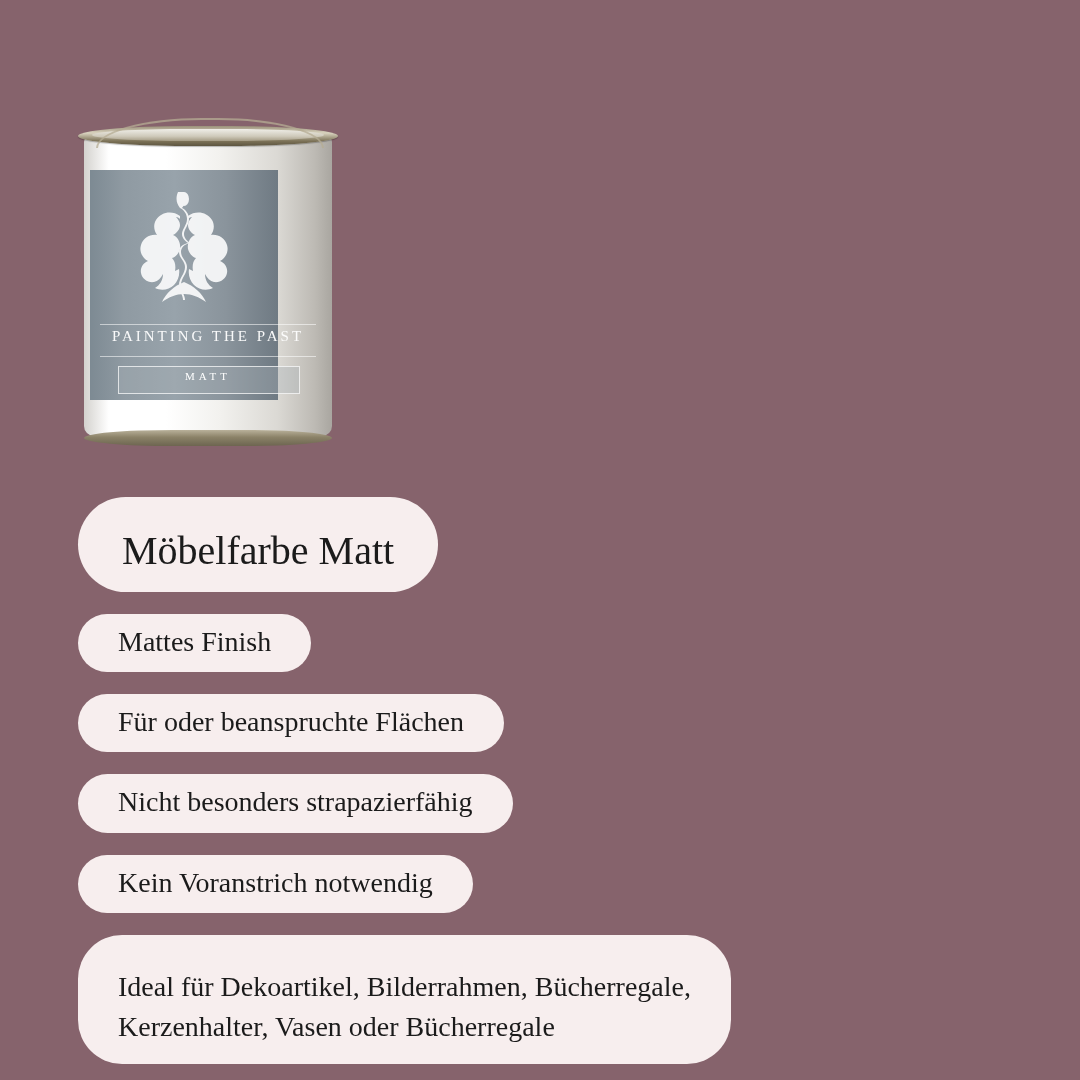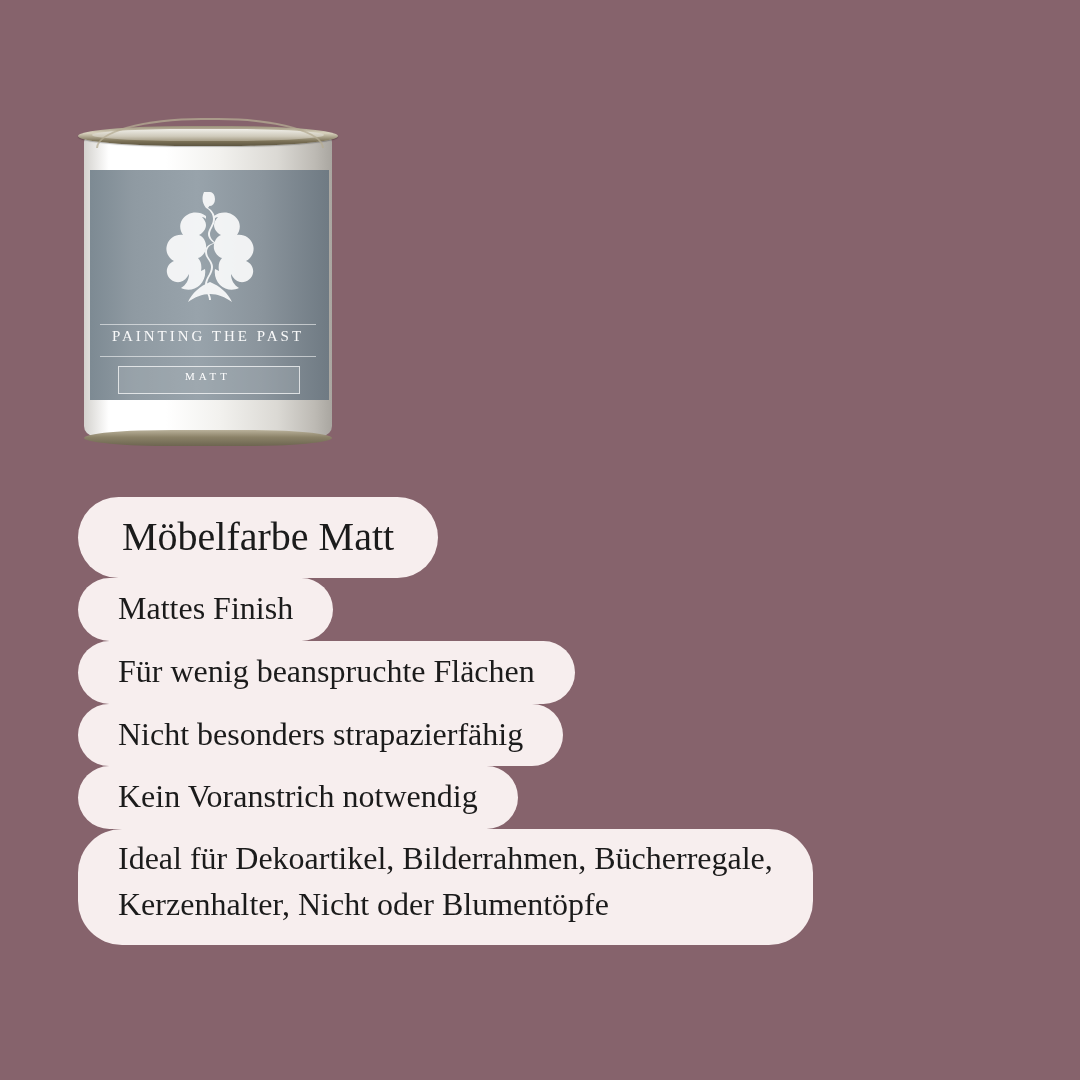--- a/index.html
+++ b/index.html
@@ -93,24 +93,23 @@
     width: 248px;
     height: 16px;
     border-radius: 50% / 70%;
     background: linear-gradient(180deg, #b9b19a 0%, #8b8268 45%, #6d6550 100%);
   }
   
   .can-label {
     position: absolute;
     left: 12px;
     top: 52px;
-    width: 207px;
+    width: 188px;
     height: 230px;
     background: linear-gradient(90deg, #7d8a93 0%, #8f9aa2 18%, #98a3ab 45%, #8a949c 72%, #6f7a83 100%);
-    padding-left: 32px;
   }
   .can-label .ornament {
     position: absolute;
     left: 50%;
     top: 16px;
     transform: translateX(-50%);
     opacity: 0.92;
   }
   .label-rule {
     position: absolute;
@@ -164,32 +163,33 @@
   .pill {
     display: inline-block;
     background: #f7eeee;
     color: #1b1b1b;
     border-radius: 40px;
     font-family: "Liberation Serif", serif;
     box-sizing: border-box;
   }
   .pill-title {
     font-size: 40px;
-    padding: 18px 44px 19px 44px;
+    padding: 32px 44px 19px 44px;
     border-radius: 48px;
     line-height: 1.1;
   }
   .pill-item {
-    font-size: 32px;
+    font-size: 28px;
     padding: 12px 40px 14px 40px;
     line-height: 1.15;
+    margin-top: 22px;
   }
   .pill-item.last {
     line-height: 1.42;
-    padding: 7px 40px 18px 40px;
+    padding: 32px 40px 18px 40px;
     border-radius: 44px;
   }
   .row { display: block; }
 </style>
 </head>
 <body>
 
 <div class="canvas">
 
   <div class="can-wrap">
@@ -226,29 +226,29 @@
 
   <div class="pills">
     <div class="row">
       <span class="pill pill-title">Möbelfarbe Matt</span>
     </div>
 
     <div class="row">
       <span class="pill pill-item">Mattes Finish</span>
     </div>
     <div class="row">
-      <span class="pill pill-item">Für wenig beanspruchte Flächen</span>
+      <span class="pill pill-item">Für oder beanspruchte Flächen</span>
     </div>
     <div class="row">
       <span class="pill pill-item">Nicht besonders strapazierfähig</span>
     </div>
     <div class="row">
       <span class="pill pill-item">Kein Voranstrich notwendig</span>
     </div>
     <div class="row">
       <span class="pill pill-item last">
         <span>Ideal für Dekoartikel, Bilderrahmen, Bücherregale,</span><br>
-        <span>Kerzenhalter, Nicht oder Blumentöpfe</span>
+        <span>Kerzenhalter, Vasen oder Bücherregale</span>
       </span>
     </div>
   </div>
 
 </div>
 
 </body></html>

